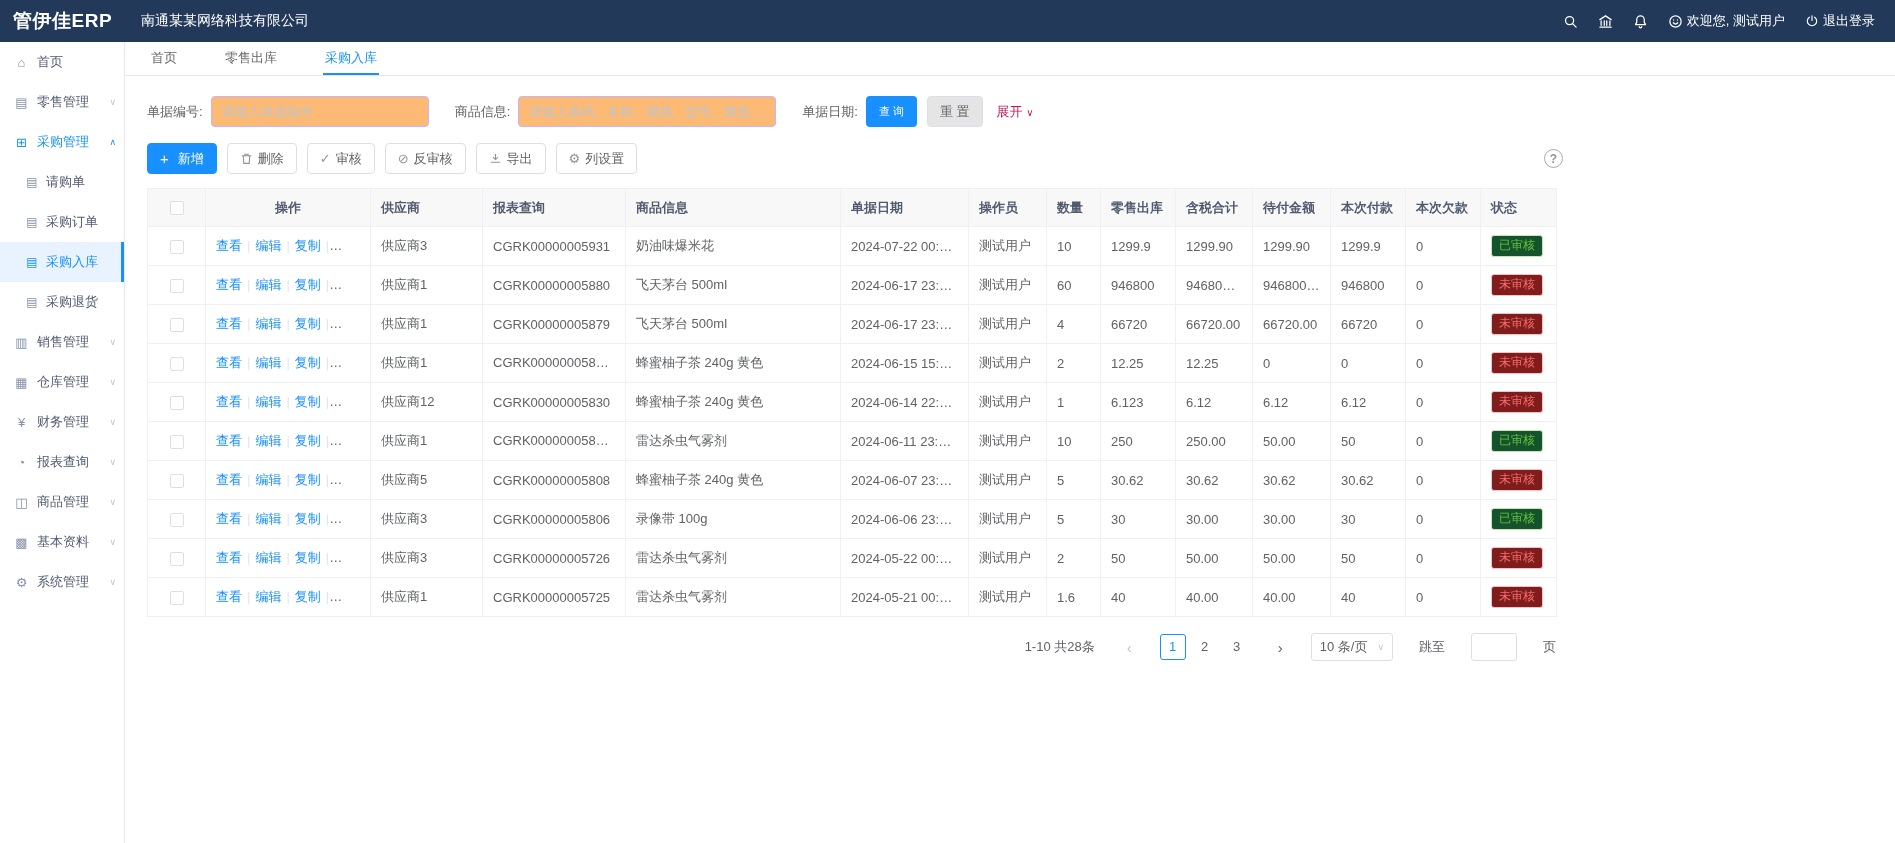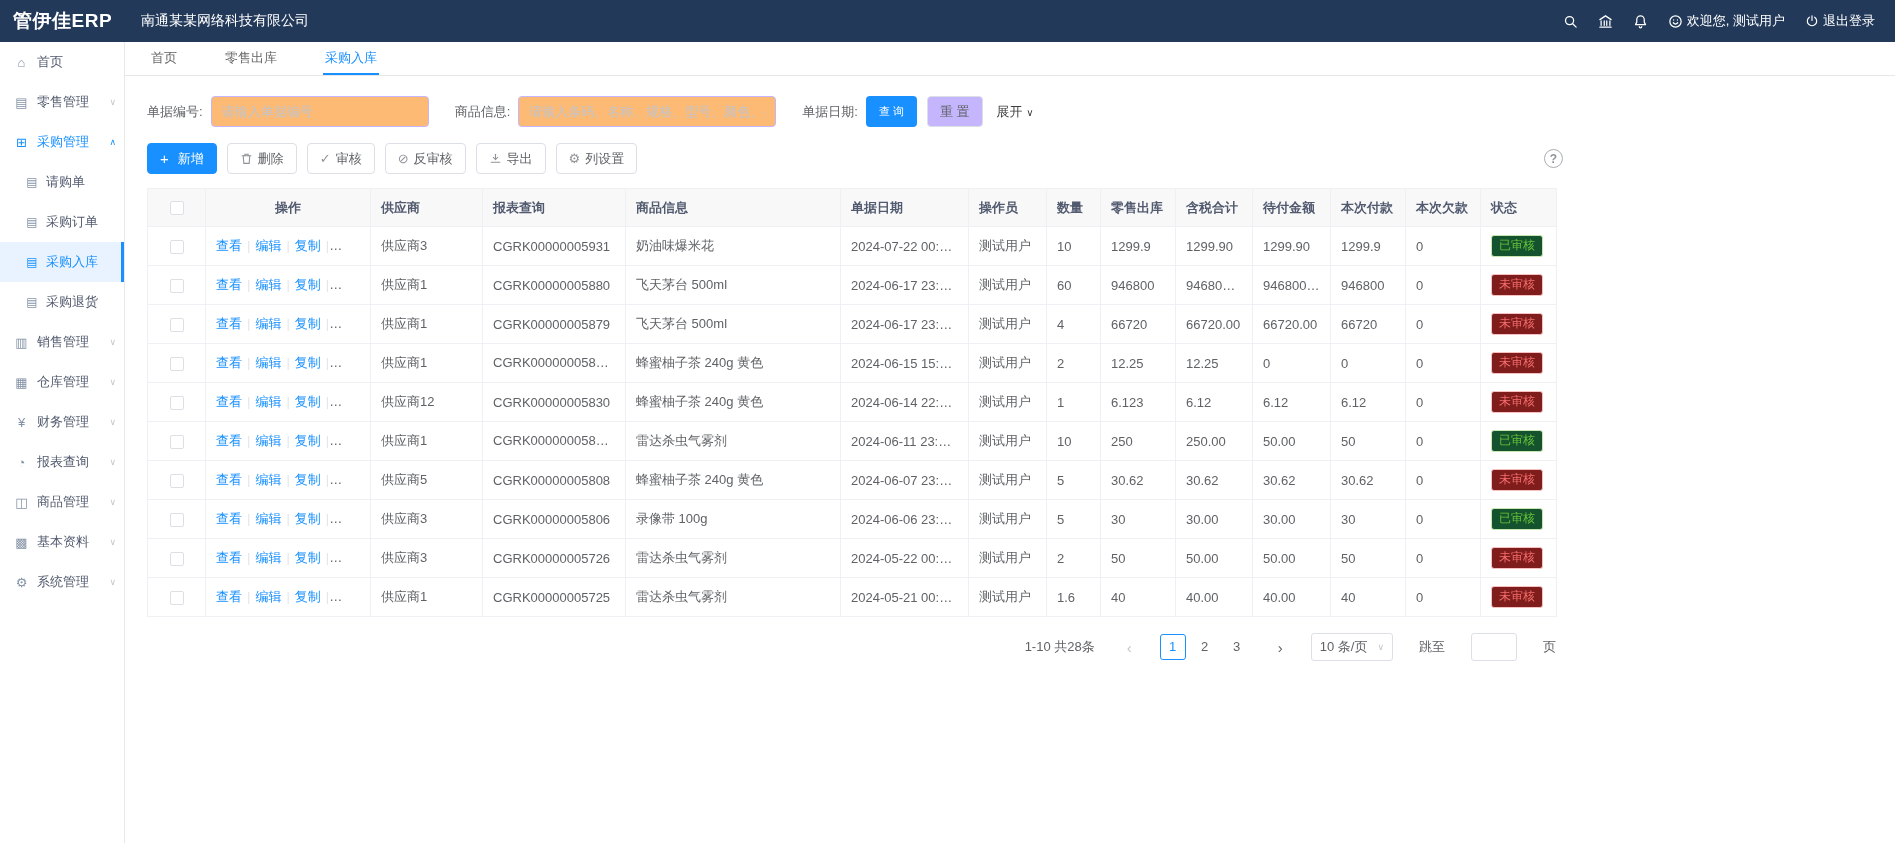--- a/index.html
+++ b/index.html
@@ -34,22 +34,22 @@
   .content { padding:0 22px; width:1460px; }
   
   .filterbar { display:flex; align-items:center; padding:20px 0 12px; font-size:13px; color:#606266; }
   .f-label { margin-right:8px; white-space:nowrap; }
   .f-input { height:31px; border:1px solid #c4b5fd; border-radius:4px; padding:0 10px; font-size:13px; color:#606266; outline:none; background:#fdba74; }
   .f-input::placeholder { color:#c0c4cc; }
   .bill-input { width:218px; margin-right:26px; }
   .product-input { width:258px; margin-right:26px; }
   .date-box { width:260px; height:31px; border:1px solid #dcdfe6; border-radius:4px; display:flex; align-items:center; justify-content:center; gap:18px; color:#606266; background:#fff; cursor:pointer; margin-right:18px; }
   .btn-primary { background:#1890ff; color:#fff; border:none; border-radius:4px; height:31px; padding:0 13px; font-size:11px; cursor:pointer; }
-  .btn-plain { background:#c4b5fd; border:1px solid #dcdfe6; border-radius:4px; height:31px; padding:0 12px; font-size:13px; color:#606266; cursor:pointer; margin-left:10px; }
-  .expand-link { color:#404040; margin-left:14px; cursor:pointer; white-space:nowrap; }
+  .btn-plain { background:#e5e5e5; border:1px solid #dcdfe6; border-radius:4px; height:31px; padding:0 12px; font-size:13px; color:#606266; cursor:pointer; margin-left:10px; }
+  .expand-link { color:#be185d; margin-left:14px; cursor:pointer; white-space:nowrap; }
   .expand-link .chev { font-size:10px; }
   
   .toolbar { display:flex; align-items:center; gap:10px; margin:4px 0 14px; }
   .t-btn { background:#fff; border:1px solid #dcdfe6; border-radius:4px; height:31px; padding:0 12px; font-size:13px; color:#606266; cursor:pointer; display:inline-flex; align-items:center; gap:5px; }
   .t-btn .ticon { color:#909399; font-size:13px; display:inline-flex; align-items:center; }
   .t-btn-add { background:#1890ff; border:1px solid #1890ff; color:#fff; }
   .t-btn-add .plus { font-size:15px; margin-right:4px; }
   .help-circle { margin-left:auto; width:19px; height:19px; border-radius:50%; border:1.5px solid #a8abb2; color:#909399; font-size:12px; font-weight:bold; display:flex; align-items:center; justify-content:center; cursor:pointer; }
   
   table { border-collapse:collapse; table-layout:fixed; width:1409px; }

